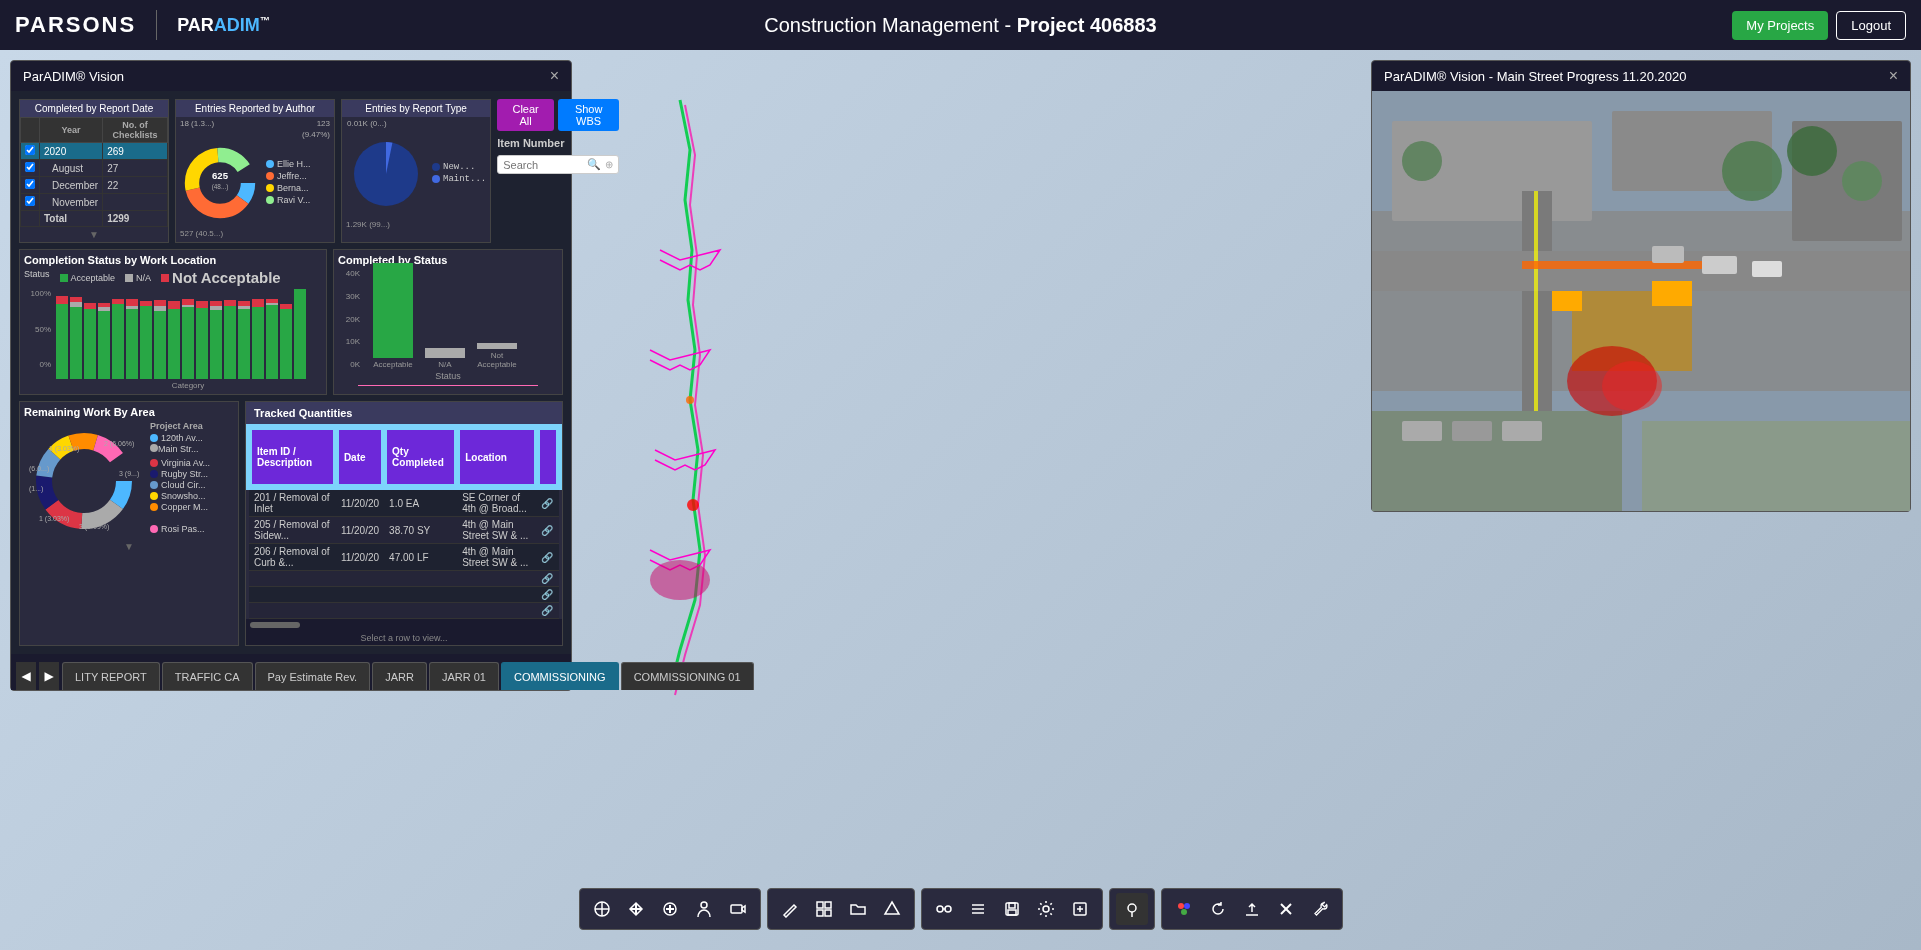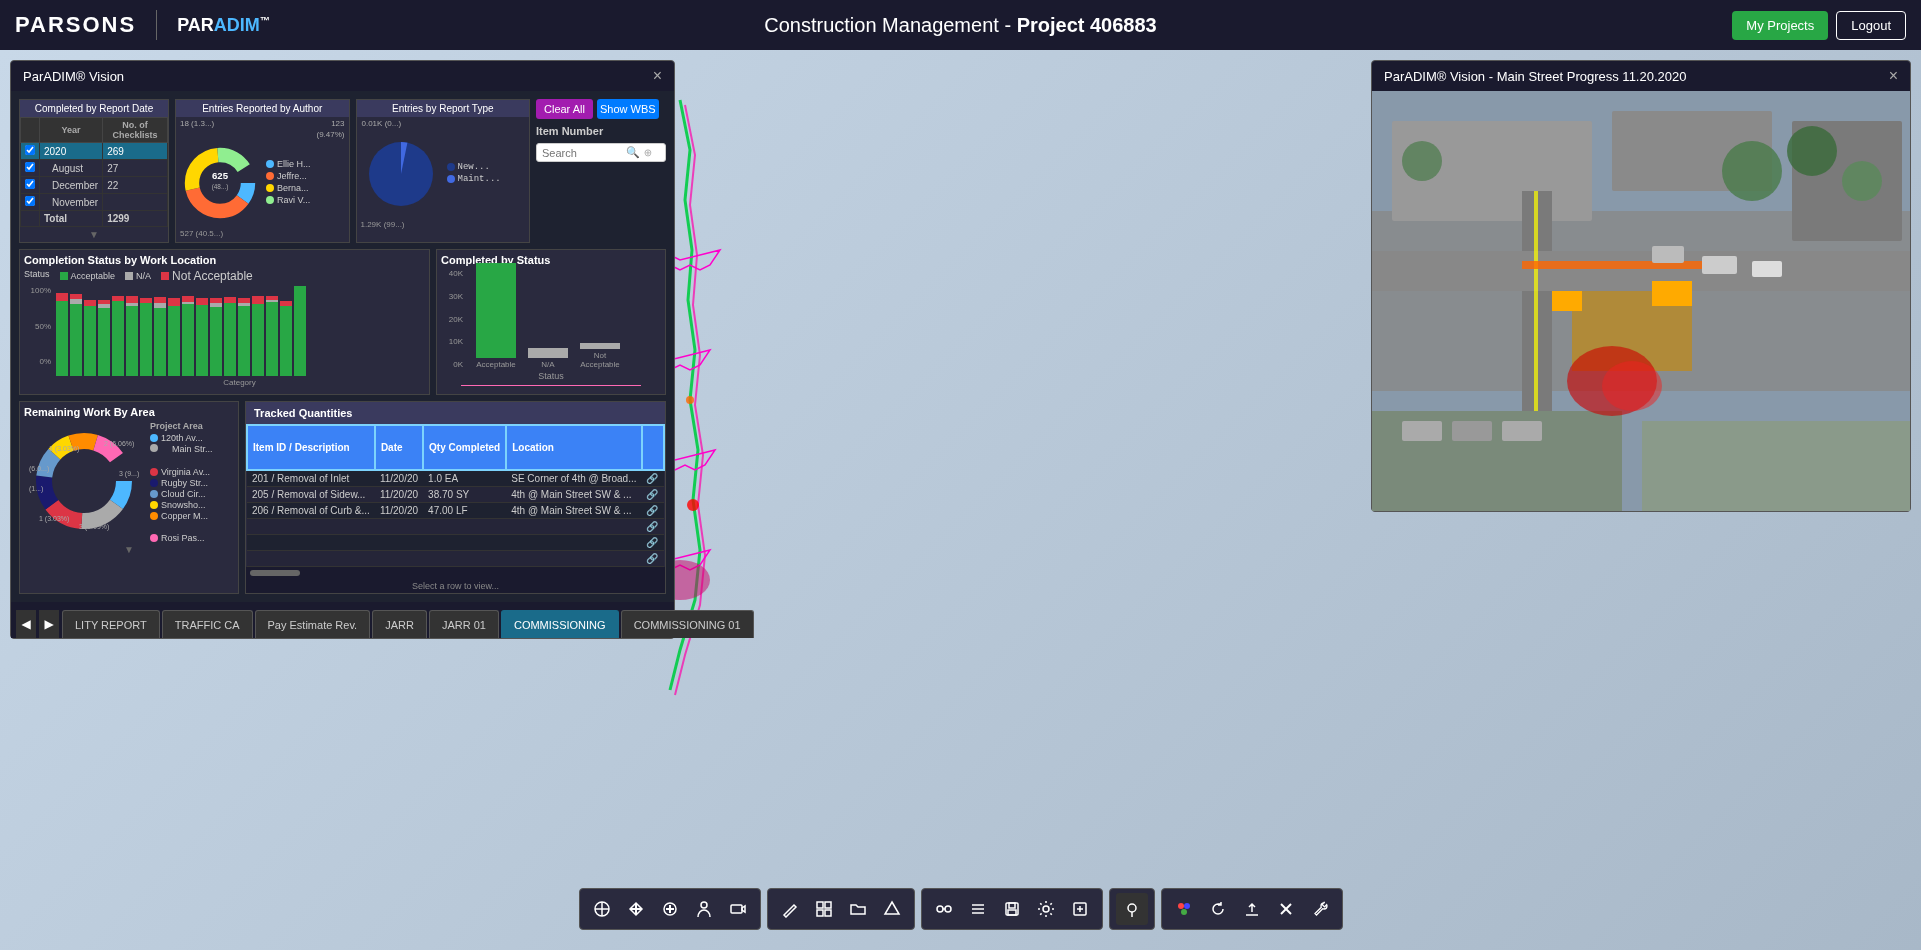--- a/index.html
+++ b/index.html
@@ -77,21 +77,21 @@
       top: 0; left: 0; right: 0; bottom: 0;
       background: linear-gradient(135deg, #c8d8e8 0%, #b8c8d8 50%, #a8b8c8 100%);
       overflow: hidden;
     }
 
     
     .vision-panel {
       position: absolute;
       top: 10px;
       left: 10px;
-      width: 665px;
+      width: 562px;
       background: #2a2a3e;
       border: 1px solid #555;
       border-radius: 4px;
       z-index: 10;
     }
     .panel-header {
       background: #1a1a2e;
       color: white;
       padding: 6px 12px;
       font-size: 13px;
@@ -320,26 +320,26 @@
       border: 1px solid #444;
     }
 
     
     .qty-table {
       width: 100%;
       border-collapse: collapse;
       font-size: 10px;
     }
     .qty-table th {
-      background: #3b82f6;
+      background: #6d28d9;
       color: white;
       padding: 16px 5px;
       text-align: left;
       font-size: 10px;
-      border: 2px solid #7dd3fc;
+      border: 6px solid #7dd3fc;
     }
     .qty-table td {
       padding: 2px 5px;
       border-bottom: 1px solid #333;
       color: #ccc;
     }
     .qty-table tr:nth-child(even) td { background: #252538; }
     .qty-table tr:nth-child(odd) td { background: #1e2230; }
 
     
@@ -615,21 +615,21 @@
             <span class="legend-item">
                 <span class="legend-square" style="background:#28a745;"></span>
                 <span style="font-size:9px;color:#ccc;">Acceptable</span>
               </span>
             <span class="legend-item">
                 <span class="legend-square" style="background:#aaa;"></span>
                 <span style="font-size:9px;color:#ccc;">N/A</span>
               </span>
             <span class="legend-item">
                 <span class="legend-square" style="background:#dc3545;"></span>
-                <span style="font-size:12px;color:#ccc;">Not Acceptable</span>
+                <span style="font-size:15px;color:#ccc;font-weight:bold;">Not Acceptable</span>
               </span>
           </div>
 
           <div style="display:flex;">
             <div class="y-labels">
               <span>100%</span>
               <span>50%</span>
               <span>0%</span>
             </div>
             <div style="flex:1;">
@@ -780,21 +780,21 @@
                 <text x="5" y="50" fill="#aaa" font-size="7">(6.0...)</text>
               </svg>
             </div>
 
             <div style="font-size:9px;color:#ccc;">
               <div style="font-weight:bold;margin-bottom:2px;color:#aaa;">Project Area</div>
               <div style="display:flex;align-items:center;gap:3px;margin-bottom:1px;">
                   <span style="width:8px;height:8px;background:#4db8ff;border-radius:50%;display:inline-block;"></span>
                   <span>120th Av...</span>
                 </div>
-              <div style="display:flex;align-items:flex-start;gap:14px;margin-bottom:13px;">
+              <div style="display:flex;align-items:flex-start;gap:0;margin-bottom:4px;">
                   <span style="width:8px;height:8px;background:#aaa;border-radius:50%;display:inline-block;"></span>
                   <span>Main Str...</span>
                 </div>
               <div style="display:flex;align-items:center;gap:3px;margin-bottom:1px;">
                   <span style="width:8px;height:8px;background:#dc3545;border-radius:50%;display:inline-block;"></span>
                   <span>Virginia Av...</span>
                 </div>
               <div style="display:flex;align-items:center;gap:3px;margin-bottom:1px;">
                   <span style="width:8px;height:8px;background:#1a1a6e;border-radius:50%;display:inline-block;"></span>
                   <span>Rugby Str...</span>

